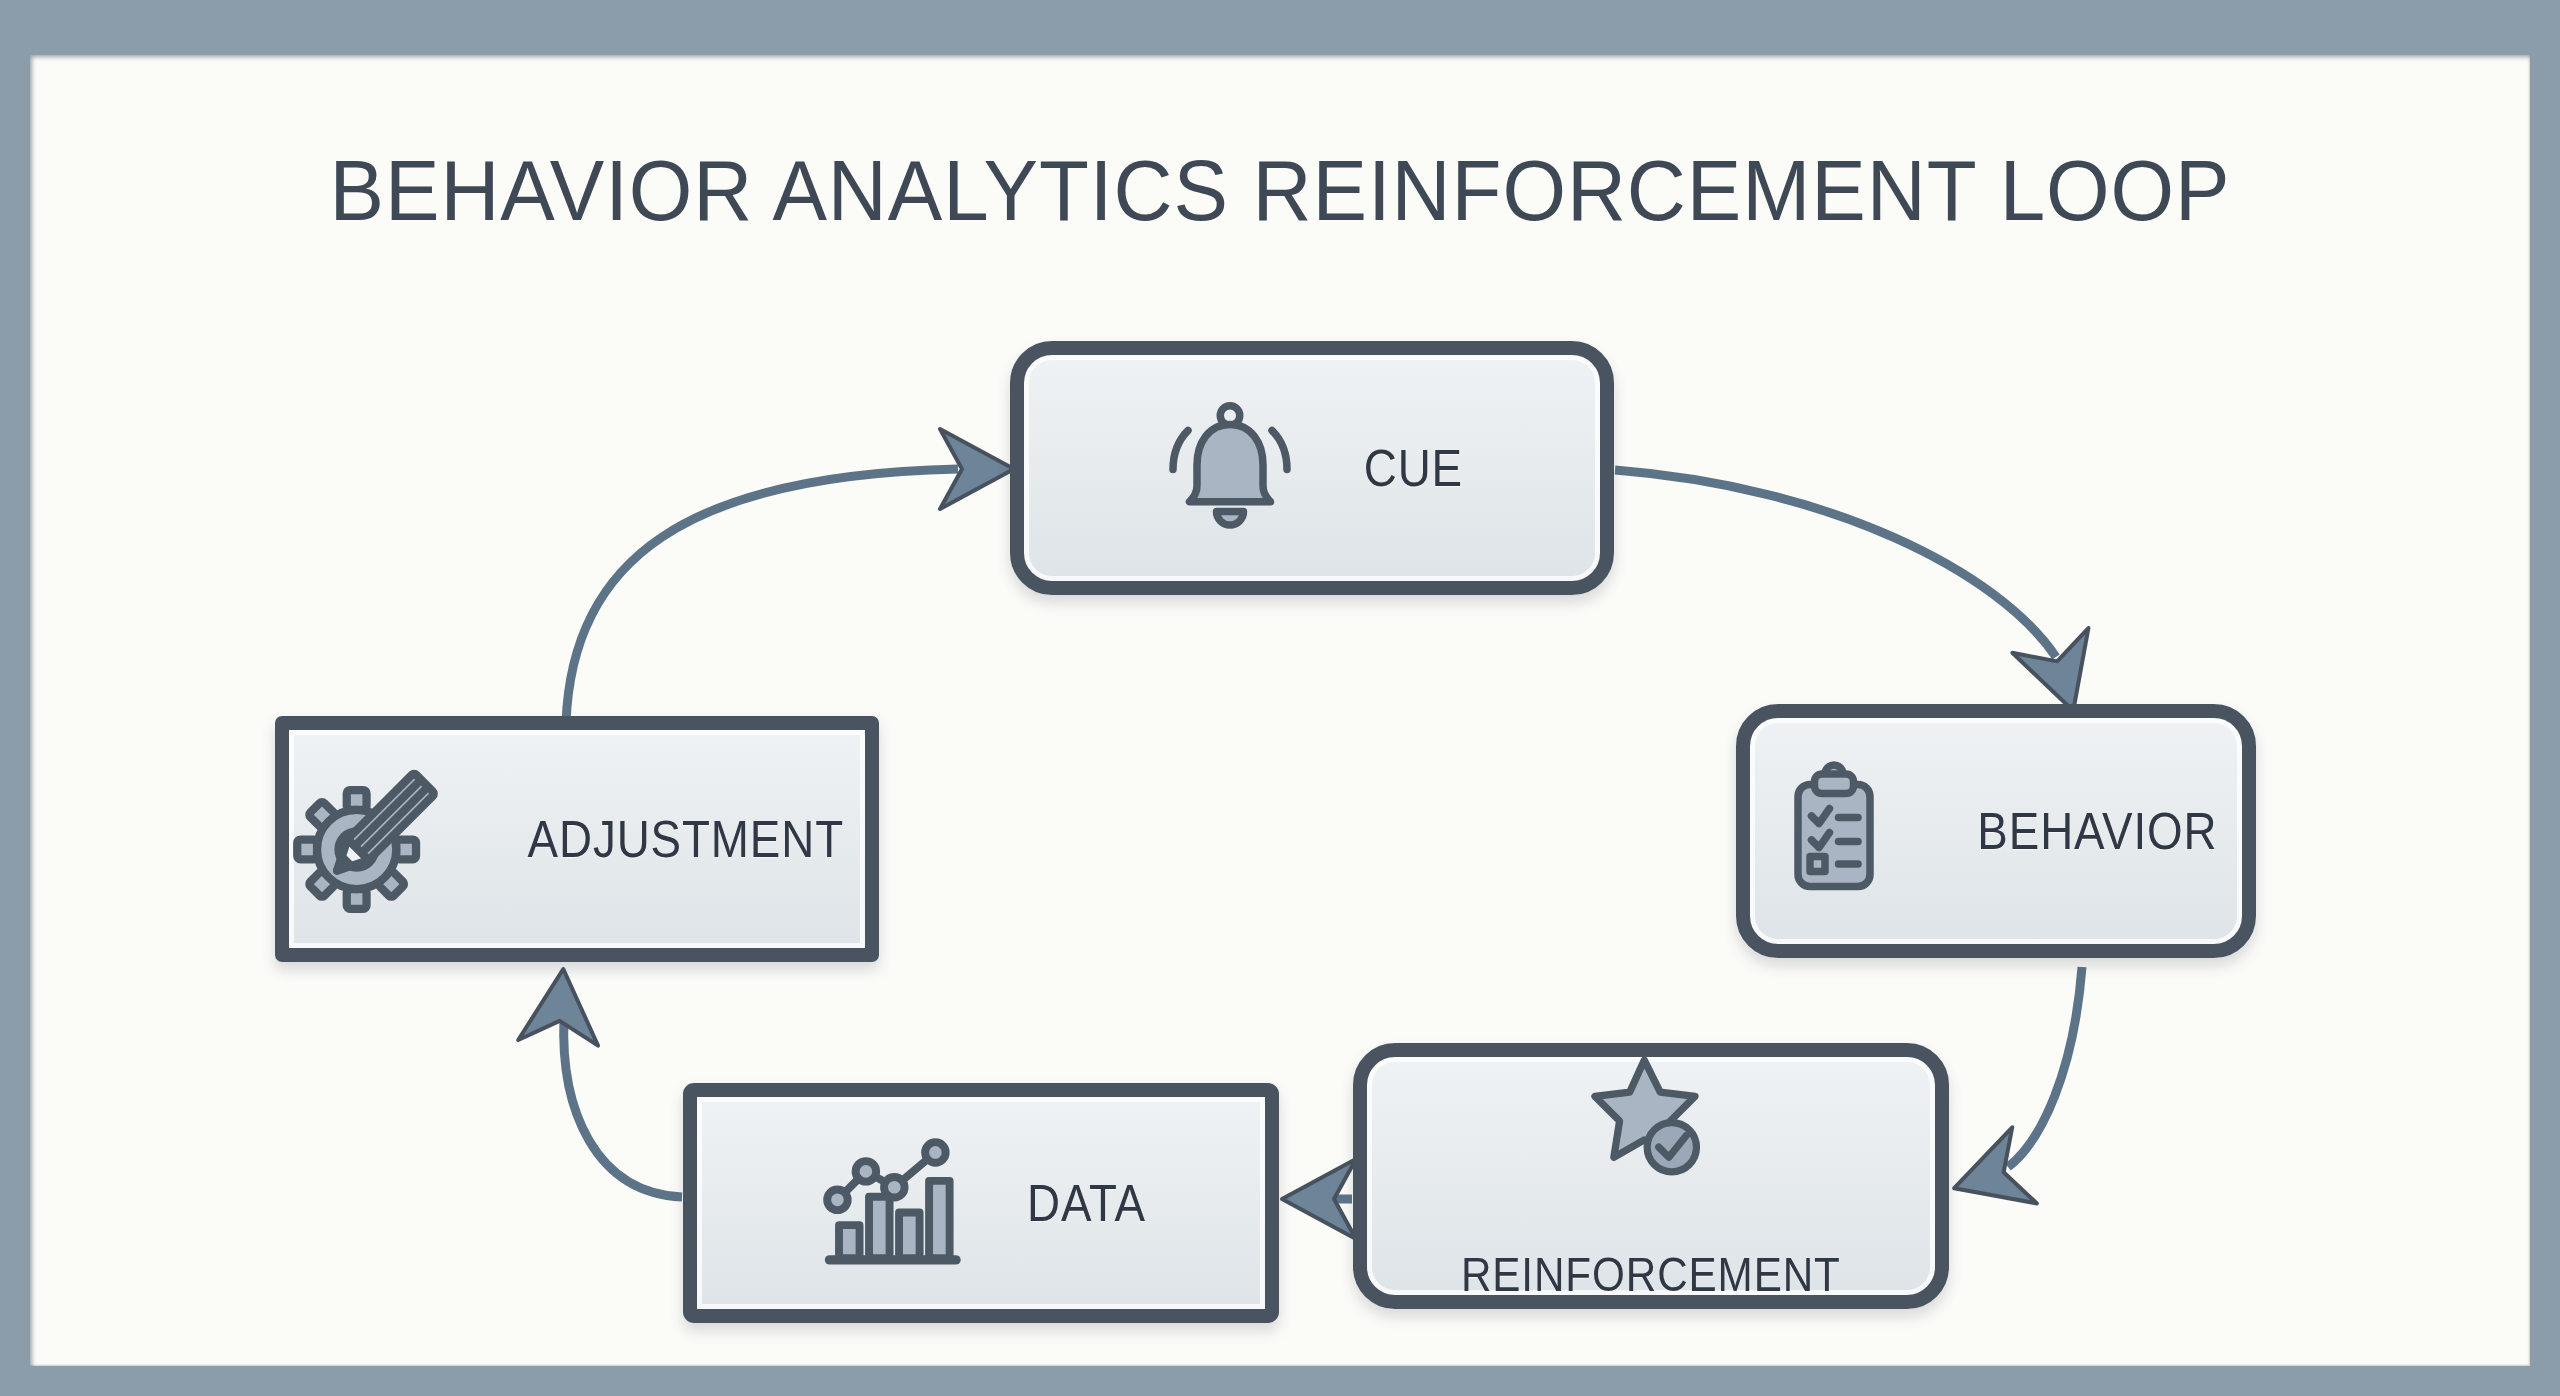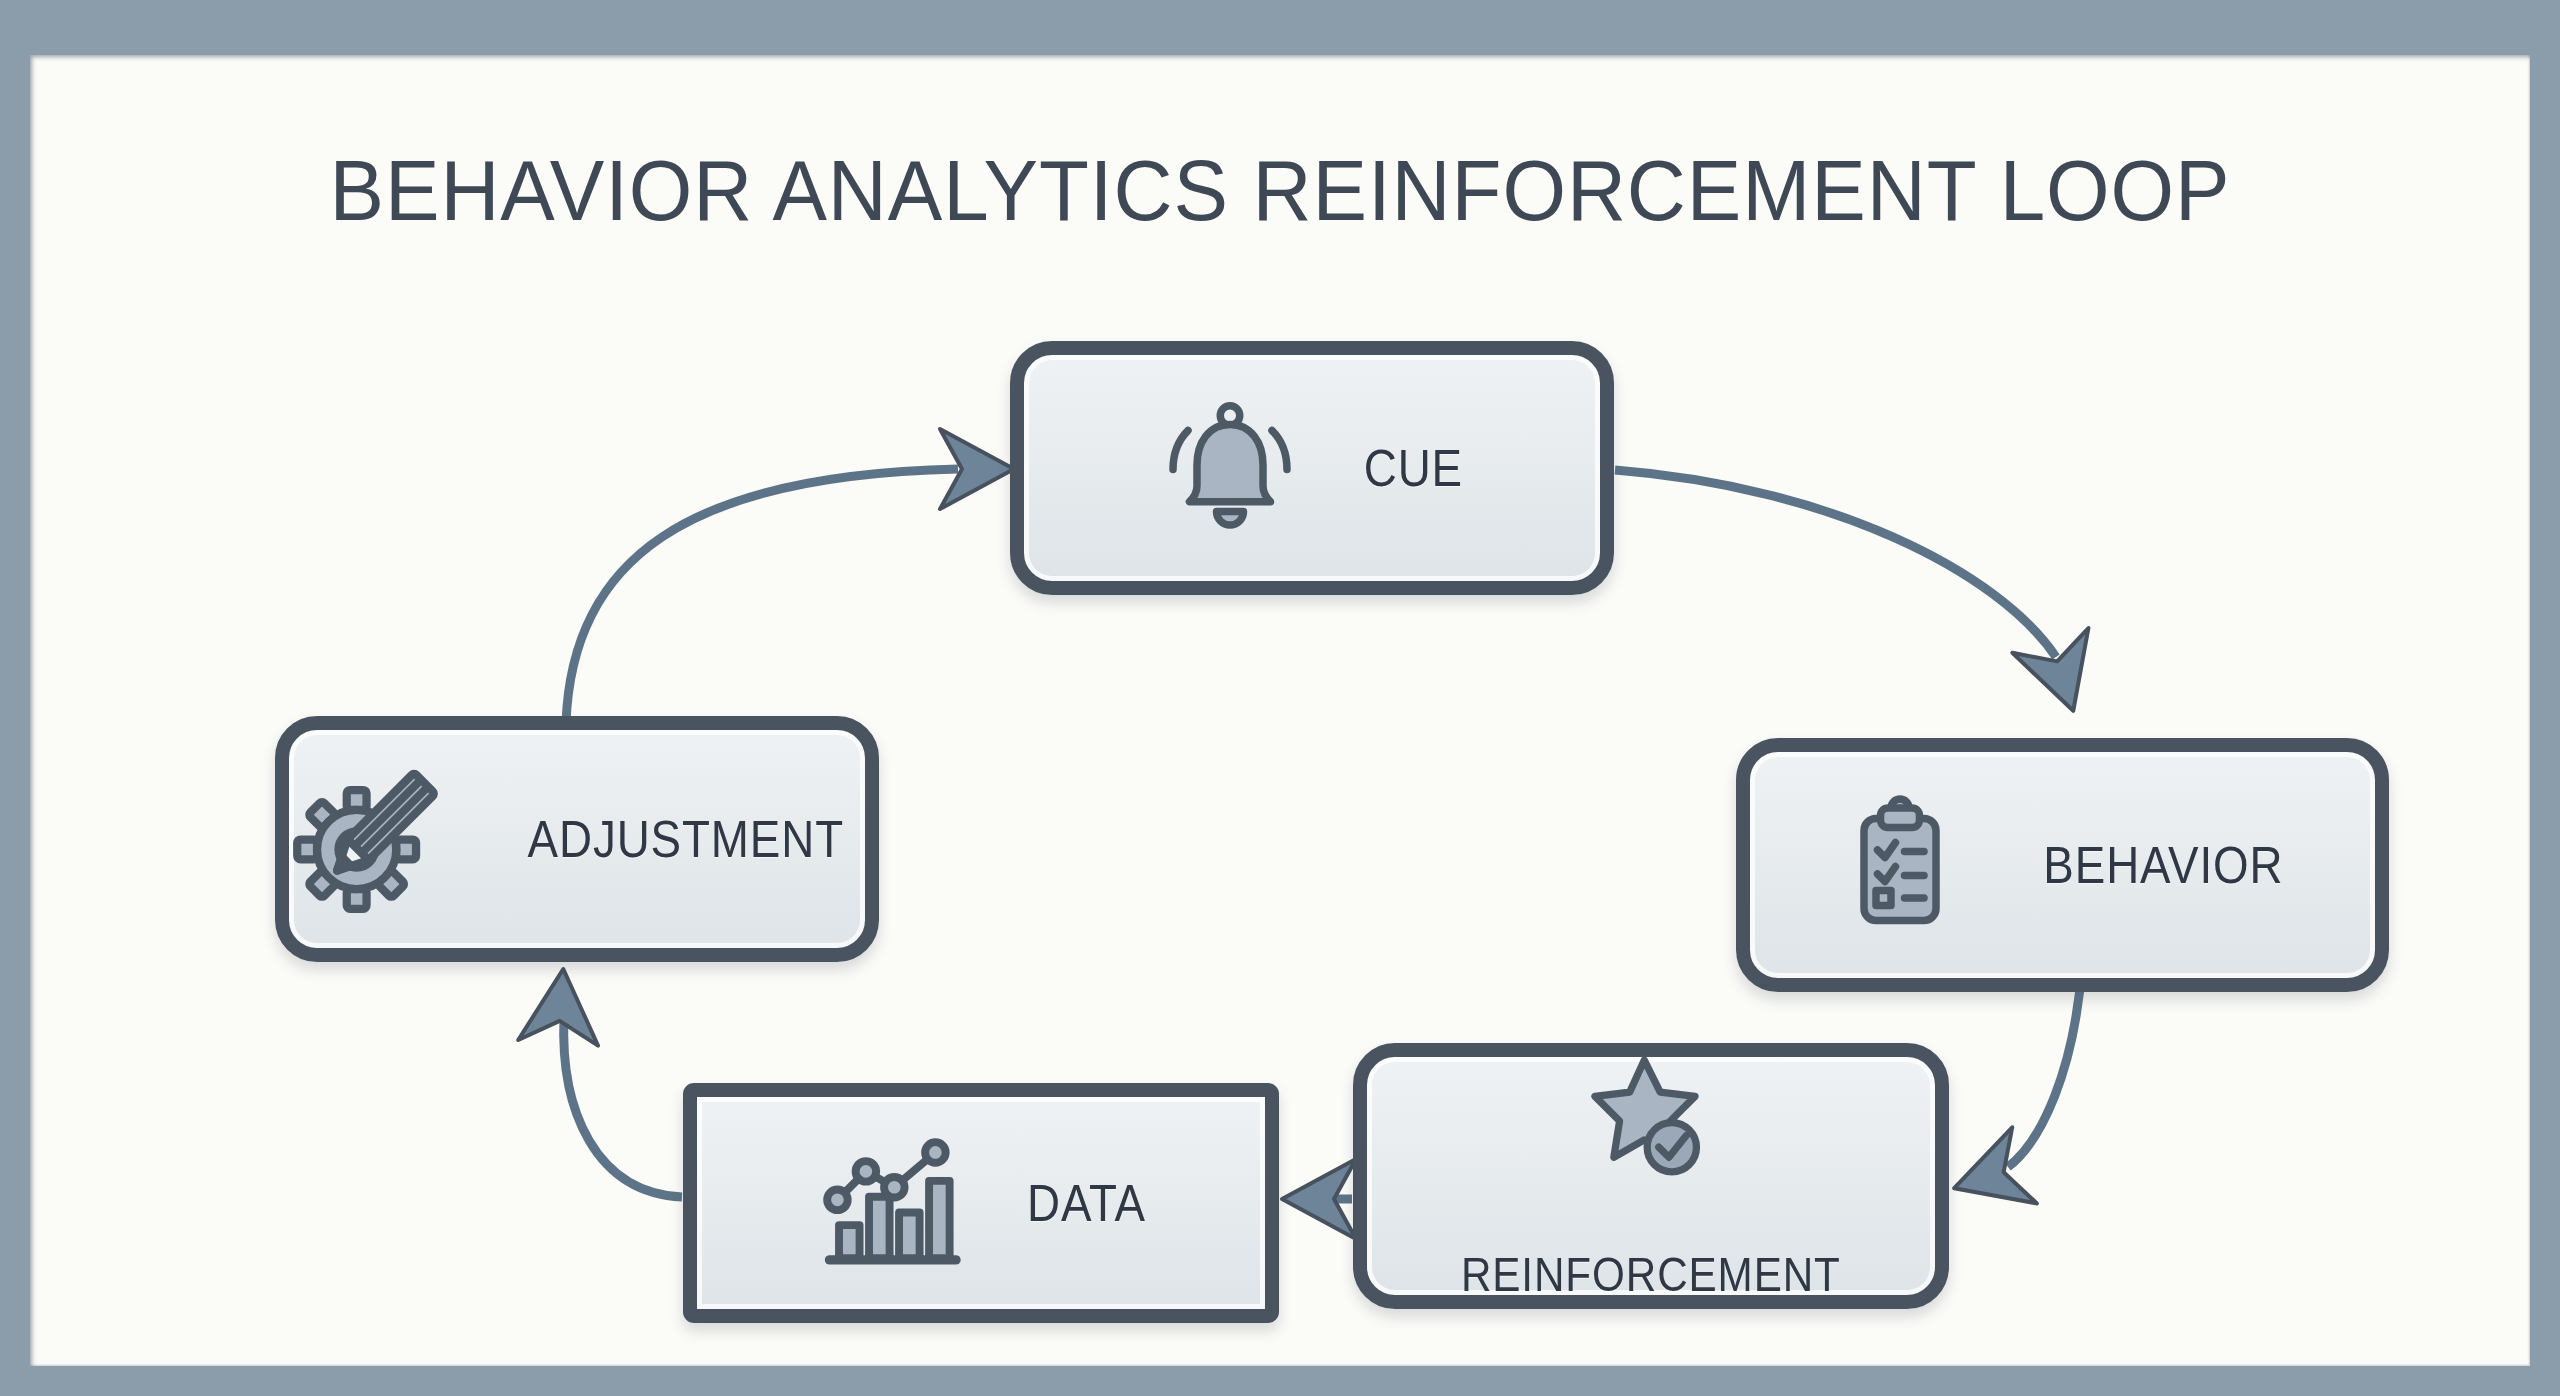--- a/index.html
+++ b/index.html
@@ -26,24 +26,24 @@
     white-space:nowrap;
   }
   .node{
     position:absolute;display:flex;align-items:center;justify-content:center;
     gap:52px;padding:0 28px;
     background:linear-gradient(180deg,var(--box-fill-top) 0%,var(--box-fill-bottom) 100%);
     border:14px solid var(--box-border);border-radius:42px;
     box-shadow:inset 0 0 0 5px rgba(255,255,255,.75), 0 8px 14px rgba(60,70,82,.18);
   }
   .node--cue{left:980px;top:286px;width:604px;height:254px;}
-  .node--behavior{left:1706px;top:683px;width:653px;height:254px;}
+  .node--behavior{left:1706px;top:649px;width:520px;height:254px;}
   .node--reinforcement{left:1323px;top:988px;width:596px;height:266px;flex-direction:column;}
   .node--data{left:653px;top:1028px;width:596px;height:240px;border-radius:11px;}
-  .node--adjustment{left:245px;top:661px;width:604px;height:246px;}
+  .node--adjustment{left:245px;top:661px;width:604px;height:246px;border-radius:7px;}
   .node .label{
     font-size:52px;color:var(--label);letter-spacing:1px;
     transform:scaleX(.88);transform-origin:center;white-space:nowrap;
     text-shadow:0 1px 0 rgba(255,255,255,.6);
   }
   .node--reinforcement .label{font-size:48px;}
   .icon{display:flex;align-items:center;justify-content:center;flex:0 0 auto;}
   .icon svg{display:block;}
   .arrows{position:absolute;left:0;top:0;width:2560px;height:1396px;pointer-events:none;}
 </style>

